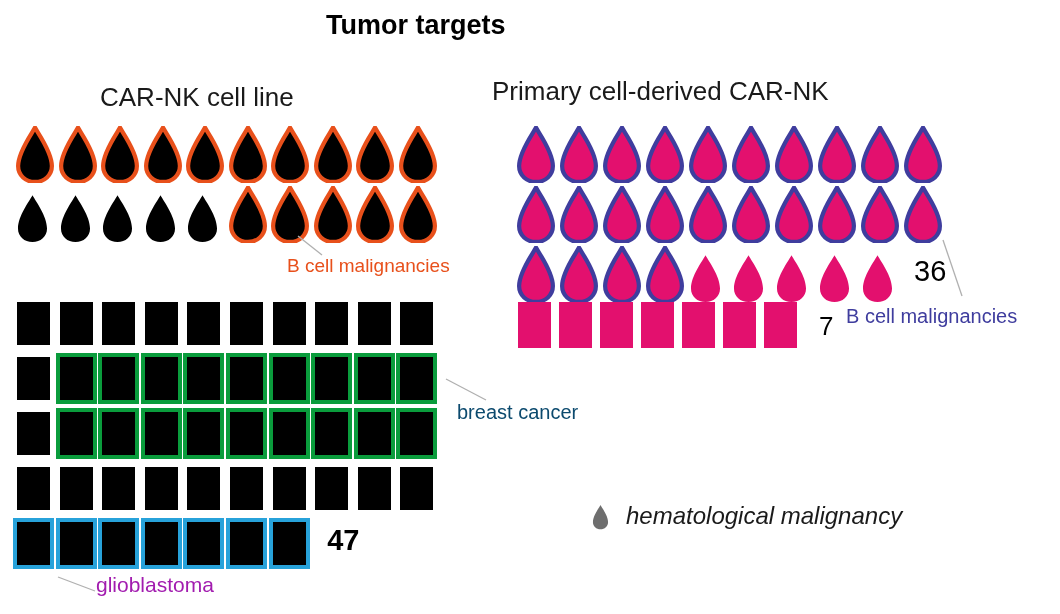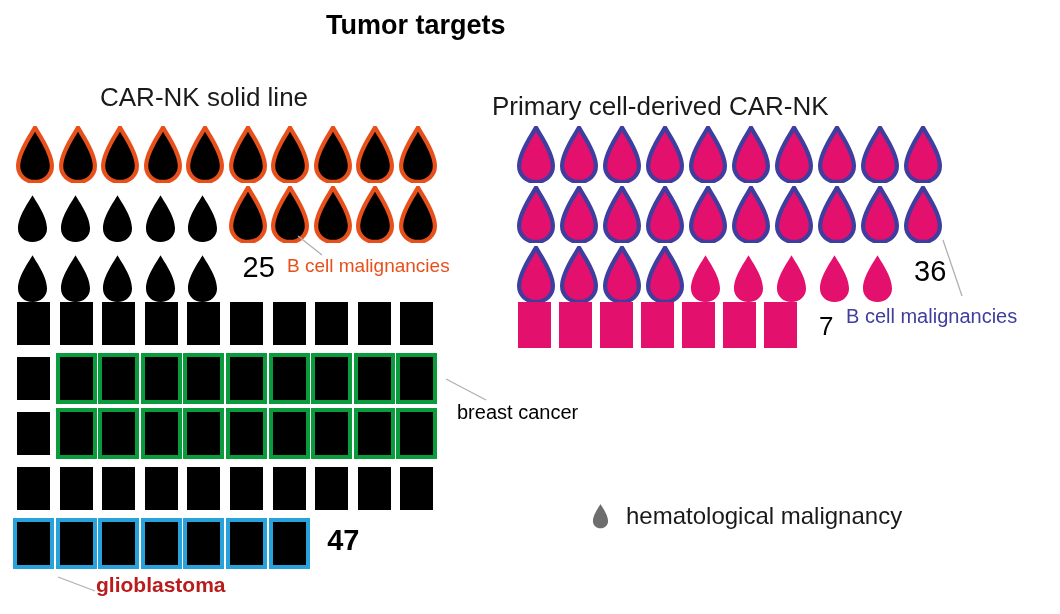--- a/index.html
+++ b/index.html
@@ -12,21 +12,21 @@
   }
   .fig-title{
     position:absolute;left:326px;top:10px;
     font-size:27px;font-weight:700;color:#000;
     white-space:nowrap;
   }
   .panel-title{
     position:absolute;font-size:26px;color:#1a1a1a;white-space:nowrap;
   }
   .panel-title.left{left:100px;top:82px;}
-  .panel-title.right{left:492px;top:91px;}
+  .panel-title.right{left:492px;top:76px;}
 
   .grid{position:absolute;}
   #left-drops{left:16px;top:126px;}
   #right-drops{left:517px;top:126px;}
   #left-squares{left:17px;top:302px;}
   #right-squares{left:518px;top:302px;}
 
   .drop-row{display:flex;align-items:flex-end;height:57px;margin-bottom:3px;}
   .sq-row{display:flex;margin-bottom:12px;}
 
@@ -38,34 +38,34 @@
   #left-squares .count{font-size:29px;margin:4px 0 0 12px;font-weight:bold;}
   #right-squares .count{font-size:26px;margin:11px 0 0 14px;}
 
   .annotation{position:absolute;line-height:1.1;white-space:nowrap;}
   #ann-bcell-left{left:287px;top:256px;font-size:19px;}
   #ann-breast{left:457px;top:401px;font-size:20px;}
   #ann-glio{left:96px;top:573px;font-size:21px;}
   #ann-bcell-right{left:846px;top:305px;font-size:20px;}
 
   #legend{position:absolute;left:588px;top:502px;display:flex;flex-direction:column;gap:11px;}
-  .legend-row{display:flex;align-items:center;}
+  .legend-row{display:flex;align-items:flex-end;font-style:italic;}
   .legend-sq{width:22px;height:31px;margin-right:16px;}
   .legend-label{font-size:24px;color:#1a1a1a;white-space:nowrap;}
 
   #connectors{position:absolute;left:0;top:0;pointer-events:none;}
 </style>
 </head>
 <body>
 
 <div class="canvas">
 
   <div class="fig-title">Tumor targets</div>
 
-  <div class="panel-title left">CAR-NK solid line</div>
+  <div class="panel-title left">CAR-NK cell line</div>
   <div class="panel-title right">Primary cell-derived CAR-NK</div>
 
   <div id="left-drops" class="grid">
       <div class="drop-row">
         <svg viewBox="0 0 36 54" width="38" height="57" style="margin-right: 4.5px;">
           <path d="M18 1.5 C21.5 8,34 24.5,34 38 C34 46.8,26.8 53,18 53 C9.2 53,2 46.8,2 38 C2 24.5,14.5 8,18 1.5 Z" fill="#000000" stroke="#E8501B" stroke-width="4"></path>
         </svg>
         <svg viewBox="0 0 36 54" width="38" height="57" style="margin-right: 4.5px;">
           <path d="M18 1.5 C21.5 8,34 24.5,34 38 C34 46.8,26.8 53,18 53 C9.2 53,2 46.8,2 38 C2 24.5,14.5 8,18 1.5 Z" fill="#000000" stroke="#E8501B" stroke-width="4"></path>
         </svg>
@@ -118,38 +118,20 @@
         </svg>
         <svg viewBox="0 0 36 54" width="38" height="57" style="margin-right: 4.5px;">
           <path d="M18 1.5 C21.5 8,34 24.5,34 38 C34 46.8,26.8 53,18 53 C9.2 53,2 46.8,2 38 C2 24.5,14.5 8,18 1.5 Z" fill="#000000" stroke="#E8501B" stroke-width="4"></path>
         </svg>
         <svg viewBox="0 0 36 54" width="38" height="57" style="margin-right: 4.5px;">
           <path d="M18 1.5 C21.5 8,34 24.5,34 38 C34 46.8,26.8 53,18 53 C9.2 53,2 46.8,2 38 C2 24.5,14.5 8,18 1.5 Z" fill="#000000" stroke="#E8501B" stroke-width="4"></path>
         </svg>
         <svg viewBox="0 0 36 54" width="38" height="57" style="margin-right: 4.5px;">
           <path d="M18 1.5 C21.5 8,34 24.5,34 38 C34 46.8,26.8 53,18 53 C9.2 53,2 46.8,2 38 C2 24.5,14.5 8,18 1.5 Z" fill="#000000" stroke="#E8501B" stroke-width="4"></path>
         </svg>
-      </div>
-      <div class="drop-row">
-        <svg viewBox="0 0 36 54" width="33" height="49" style="margin-right: 9.5px;">
-          <path d="M18 1.5 C21.5 8,34 24.5,34 38 C34 46.8,26.8 53,18 53 C9.2 53,2 46.8,2 38 C2 24.5,14.5 8,18 1.5 Z" fill="#000000"></path>
-        </svg>
-        <svg viewBox="0 0 36 54" width="33" height="49" style="margin-right: 9.5px;">
-          <path d="M18 1.5 C21.5 8,34 24.5,34 38 C34 46.8,26.8 53,18 53 C9.2 53,2 46.8,2 38 C2 24.5,14.5 8,18 1.5 Z" fill="#000000"></path>
-        </svg>
-        <svg viewBox="0 0 36 54" width="33" height="49" style="margin-right: 9.5px;">
-          <path d="M18 1.5 C21.5 8,34 24.5,34 38 C34 46.8,26.8 53,18 53 C9.2 53,2 46.8,2 38 C2 24.5,14.5 8,18 1.5 Z" fill="#000000"></path>
-        </svg>
-        <svg viewBox="0 0 36 54" width="33" height="49" style="margin-right: 9.5px;">
-          <path d="M18 1.5 C21.5 8,34 24.5,34 38 C34 46.8,26.8 53,18 53 C9.2 53,2 46.8,2 38 C2 24.5,14.5 8,18 1.5 Z" fill="#000000"></path>
-        </svg>
-        <svg viewBox="0 0 36 54" width="33" height="49" style="margin-right: 9.5px;">
-          <path d="M18 1.5 C21.5 8,34 24.5,34 38 C34 46.8,26.8 53,18 53 C9.2 53,2 46.8,2 38 C2 24.5,14.5 8,18 1.5 Z" fill="#000000"></path>
-        </svg>
-        <span class="count">25</span>
       </div>
     </div>
   <div id="left-squares" class="grid">
       <div class="sq-row">
         <div class="sq" style="width: 33px; height: 43px; margin-right: 9.6px; background: rgb(0, 0, 0);"></div>
         <div class="sq" style="width: 33px; height: 43px; margin-right: 9.6px; background: rgb(0, 0, 0);"></div>
         <div class="sq" style="width: 33px; height: 43px; margin-right: 9.6px; background: rgb(0, 0, 0);"></div>
         <div class="sq" style="width: 33px; height: 43px; margin-right: 9.6px; background: rgb(0, 0, 0);"></div>
         <div class="sq" style="width: 33px; height: 43px; margin-right: 9.6px; background: rgb(0, 0, 0);"></div>
         <div class="sq" style="width: 33px; height: 43px; margin-right: 9.6px; background: rgb(0, 0, 0);"></div>
@@ -315,22 +297,22 @@
     </div>
 
   <svg id="connectors" width="1060" height="614">
     <line x1="298" y1="236" x2="322" y2="255" stroke="#b0b0b0" stroke-width="1.3"></line>
     <line x1="943" y1="240" x2="962" y2="296" stroke="#b0b0b0" stroke-width="1.3"></line>
     <line x1="446" y1="379" x2="486" y2="400" stroke="#b0b0b0" stroke-width="1.3"></line>
     <line x1="58" y1="577" x2="95" y2="591" stroke="#b0b0b0" stroke-width="1.3"></line>
   </svg>
 
   <span id="ann-bcell-left" class="annotation" style="color: rgb(232, 80, 27);">B cell malignancies</span>
-  <span id="ann-breast" class="annotation" style="color: #000000;">breast cancer</span>
-  <span id="ann-glio" class="annotation" style="color: #b91c1c; font-weight: bold;">glioblastoma</span>
+  <span id="ann-breast" class="annotation" style="color: #0c4a6e;">breast cancer</span>
+  <span id="ann-glio" class="annotation" style="color: #a21caf;">glioblastoma</span>
   <span id="ann-bcell-right" class="annotation" style="color: rgb(63, 61, 158);">B cell malignancies</span>
 
   <div id="legend">
       <div class="legend-row">
         <svg viewBox="0 0 36 54" width="17" height="26" style="margin: 0px 17px 0px 4px;">
           <path d="M18 1.5 C21.5 8,34 24.5,34 38 C34 46.8,26.8 53,18 53 C9.2 53,2 46.8,2 38 C2 24.5,14.5 8,18 1.5 Z" fill="#6E6E6E"></path>
         </svg>
         <span class="legend-label">hematological malignancy</span>
       </div>
     </div>

